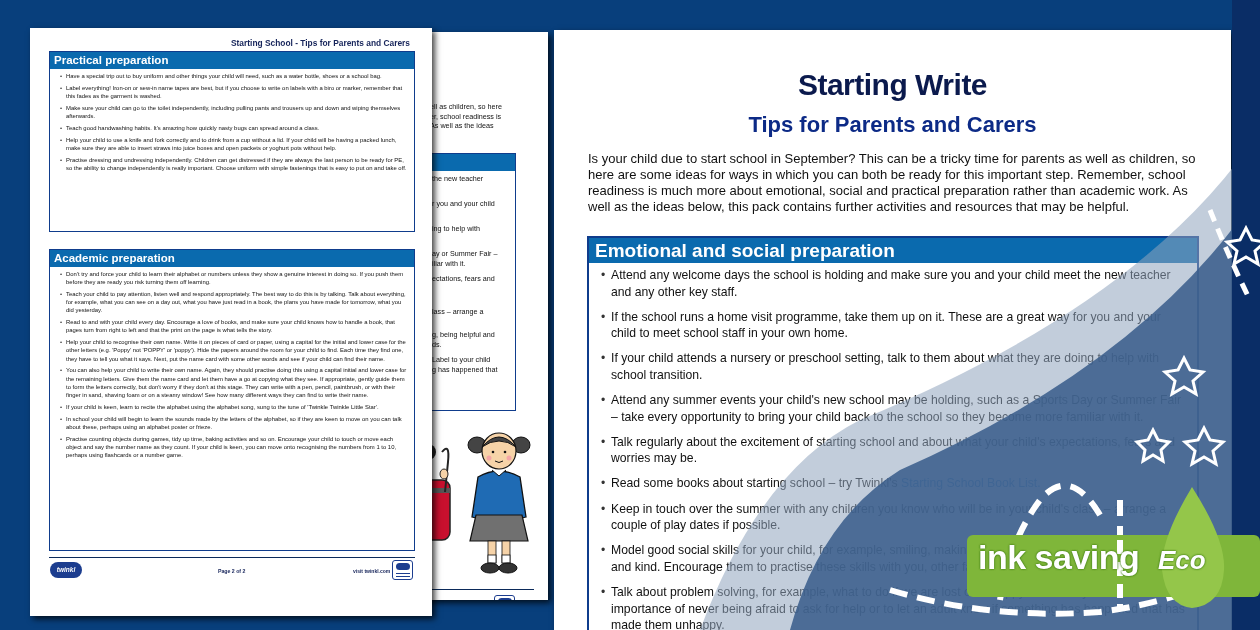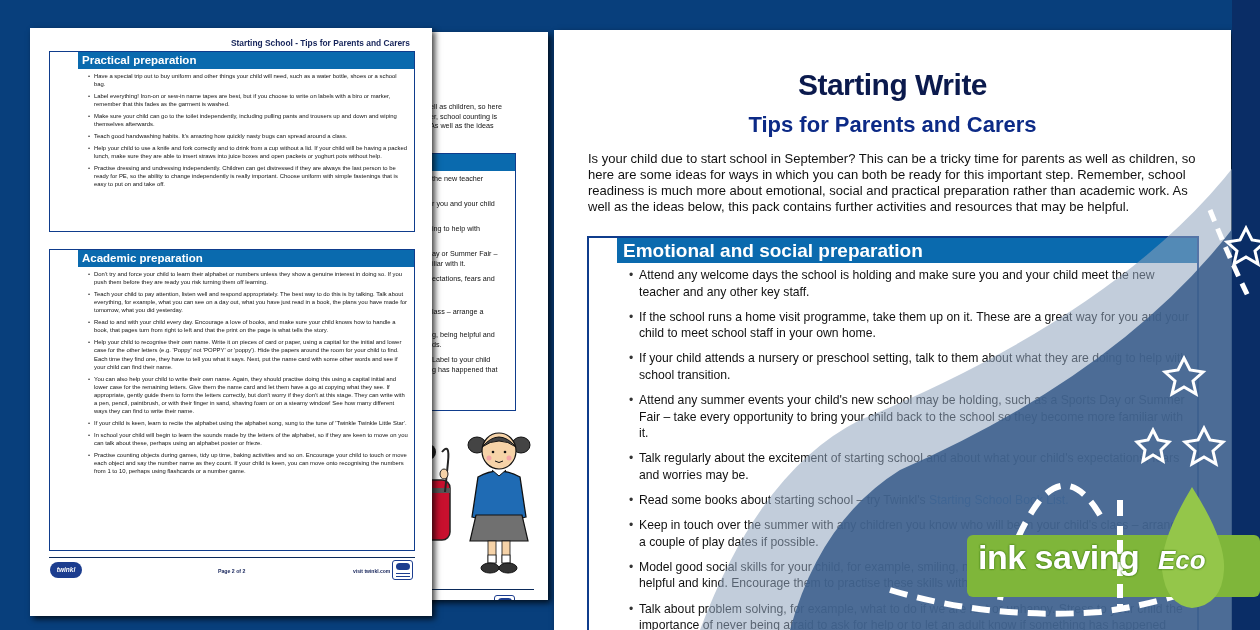--- a/index.html
+++ b/index.html
@@ -35,21 +35,21 @@
   #boy-fragment { position: absolute; left: 0px; top: 400px; width: 38px; height: 140px; }
 
   
   #page-two { left: 30px; top: 28px; width: 402px; height: 588px; z-index: 2; }
   #page-two .running-head {
     position: absolute; right: 22px; top: 10px;
     font-size: 8.4px; font-weight: bold; color: #16245a;
   }
   .section-box {
     position: absolute; left: 19px; width: 366px;
-    border: 1.5px solid #0f3c8c; background: #fff; padding-left: 28px;
+    border: 1.5px solid #0f3c8c; background: #fff;
   }
   .section-box .head {
     background: #0a6aae; color: #fff; font-weight: bold;
     font-size: 11.5px; padding: 2px 4px 2px 4px; line-height: 13px;
   }
   .section-box ul { list-style: none; padding: 3px 6px 3px 10px; }
   .section-box li {
     font-size: 5.9px; line-height: 8.2px; color: #111;
     position: relative; padding-left: 6px; margin-bottom: 3.6px;
   }
@@ -105,21 +105,21 @@
     position: absolute; left: 1158px; top: 545px; font-size: 26px; font-weight: bold;
     color: #fff; z-index: 7; text-shadow: 0 0 2px #3e7d12, 0 0 2px #3e7d12; font-style: italic;
   }
 </style>
 </head>
 <body>
 
 <div class="page" id="back-page">
   <div class="intro-snip">
     <div>ell as children, so here</div>
-    <div>er, school counting is</div>
+    <div>er, school readiness is</div>
     <div>As well as the ideas</div>
   </div>
   <div class="box">
     <div class="box-head"></div>
   </div>
   <div class="snips">
     <div style="left:0;top:0">the new teacher</div>
     <div style="left:0;top:25px">r you and your child</div>
     <div style="left:0;top:50px">ing to help with</div>
     <div style="left:0;top:75px">ay or Summer Fair –</div>

